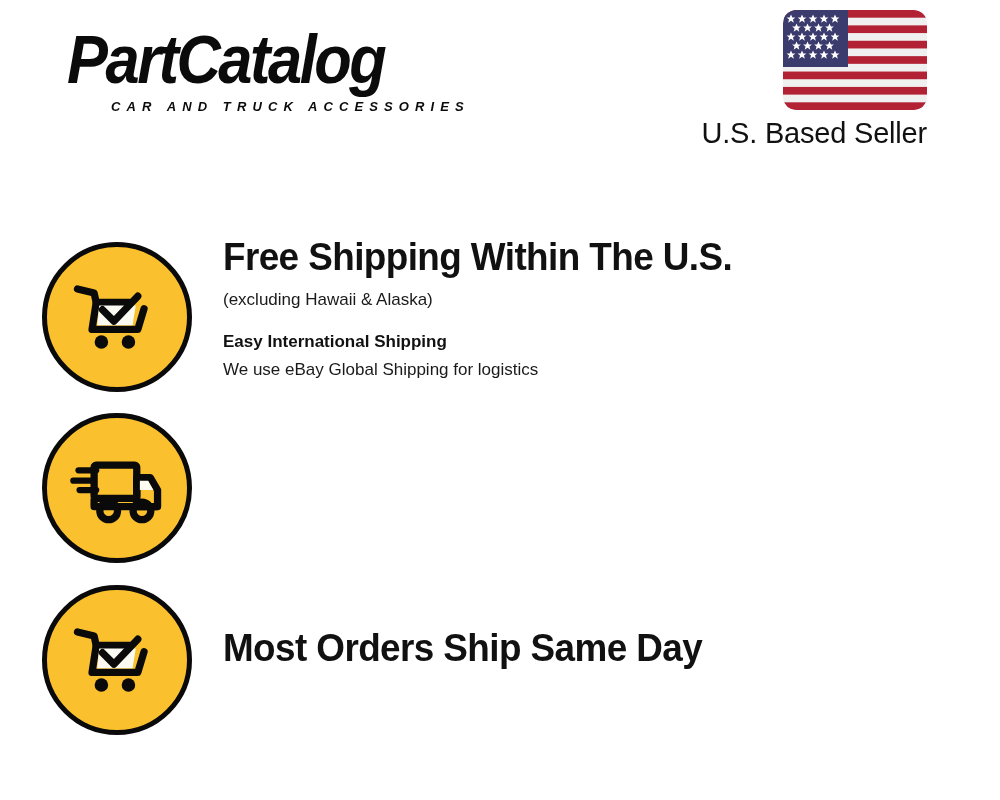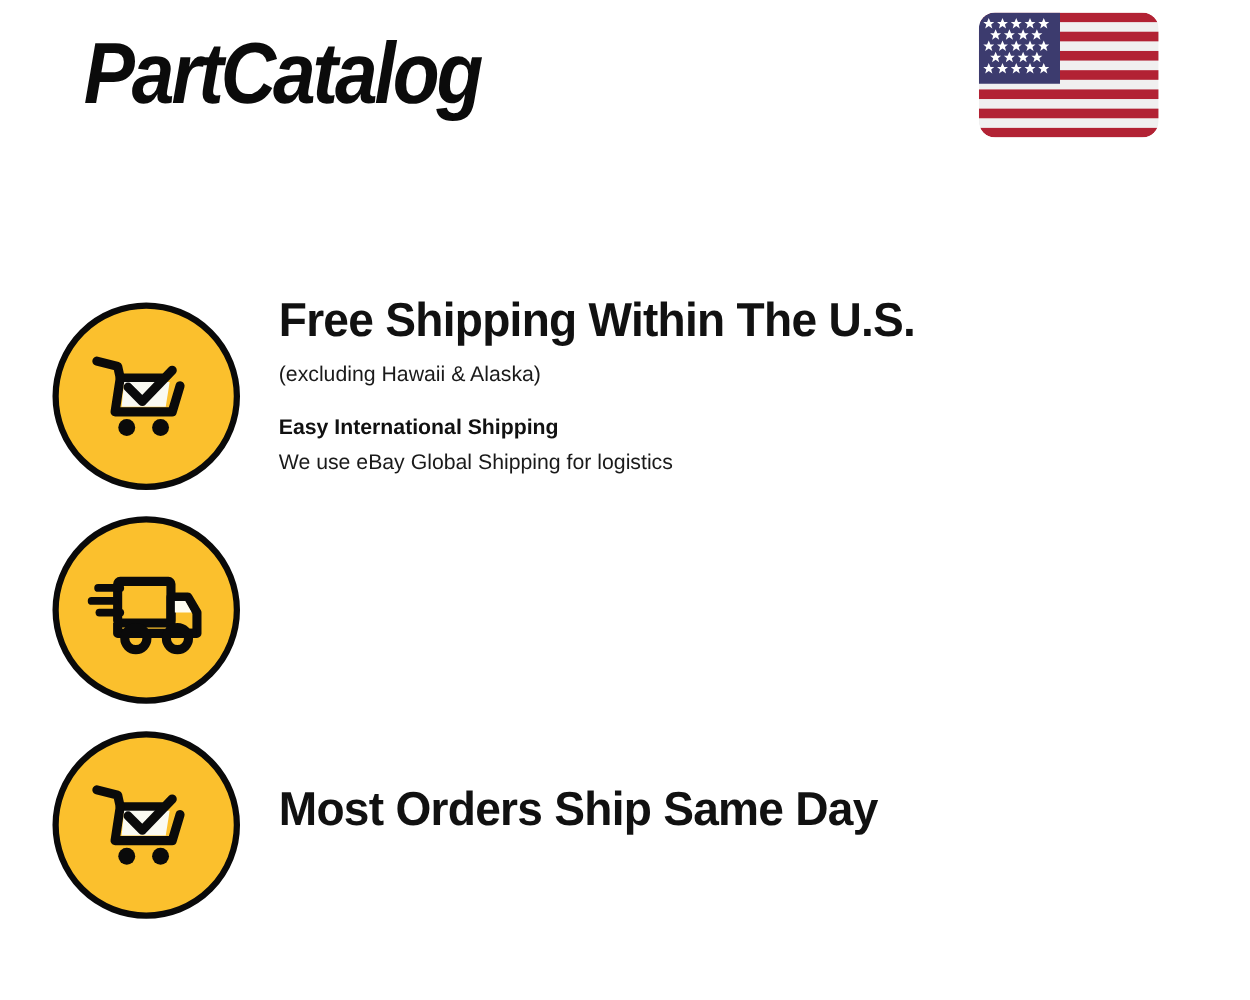--- a/index.html
+++ b/index.html
@@ -165,20 +165,21 @@
   .sub-gap-top { margin-top: 7px; }
   .sub-gap-block { margin-top: 14px; }
 </style>
 </head>
 <body>
 
 <div id="header">
 
   <div id="brand-logo">
     <div id="brand-wordmark">PartCatalog</div>
+    <div id="brand-tagline">CAR AND TRUCK ACCESSORIES</div>
   </div>
 
   <div id="seller-badge">
     <div id="us-flag-icon">
       <svg viewBox="0 0 144 100" width="144" height="100" aria-hidden="true">
         <defs>
           <clipPath id="flagRound">
             <rect x="0" y="0" width="144" height="100" rx="13" ry="13"></rect>
           </clipPath>
           <g id="star5">
@@ -216,20 +217,21 @@
             <use href="#star5" x="46.5" y="36"></use>
             <use href="#star5" x="8" y="45"></use>
             <use href="#star5" x="19" y="45"></use>
             <use href="#star5" x="30" y="45"></use>
             <use href="#star5" x="41" y="45"></use>
             <use href="#star5" x="52" y="45"></use>
           </g>
         </g>
       </svg>
     </div>
+    <div id="seller-label">U.S. Based Seller</div>
   </div>
 
 </div>
 
 <div id="features">
 
   <div class="feature-row" id="feature-row-0">
     <div class="feature-icon-badge">
       <svg viewBox="0 0 100 100" width="104" height="104" aria-hidden="true">
         <path d="M62 36 L30 36 L26 62 L70 62 L76 42" fill="none" stroke="#0a0a0a" stroke-width="7" stroke-linecap="round" stroke-linejoin="round"></path>

